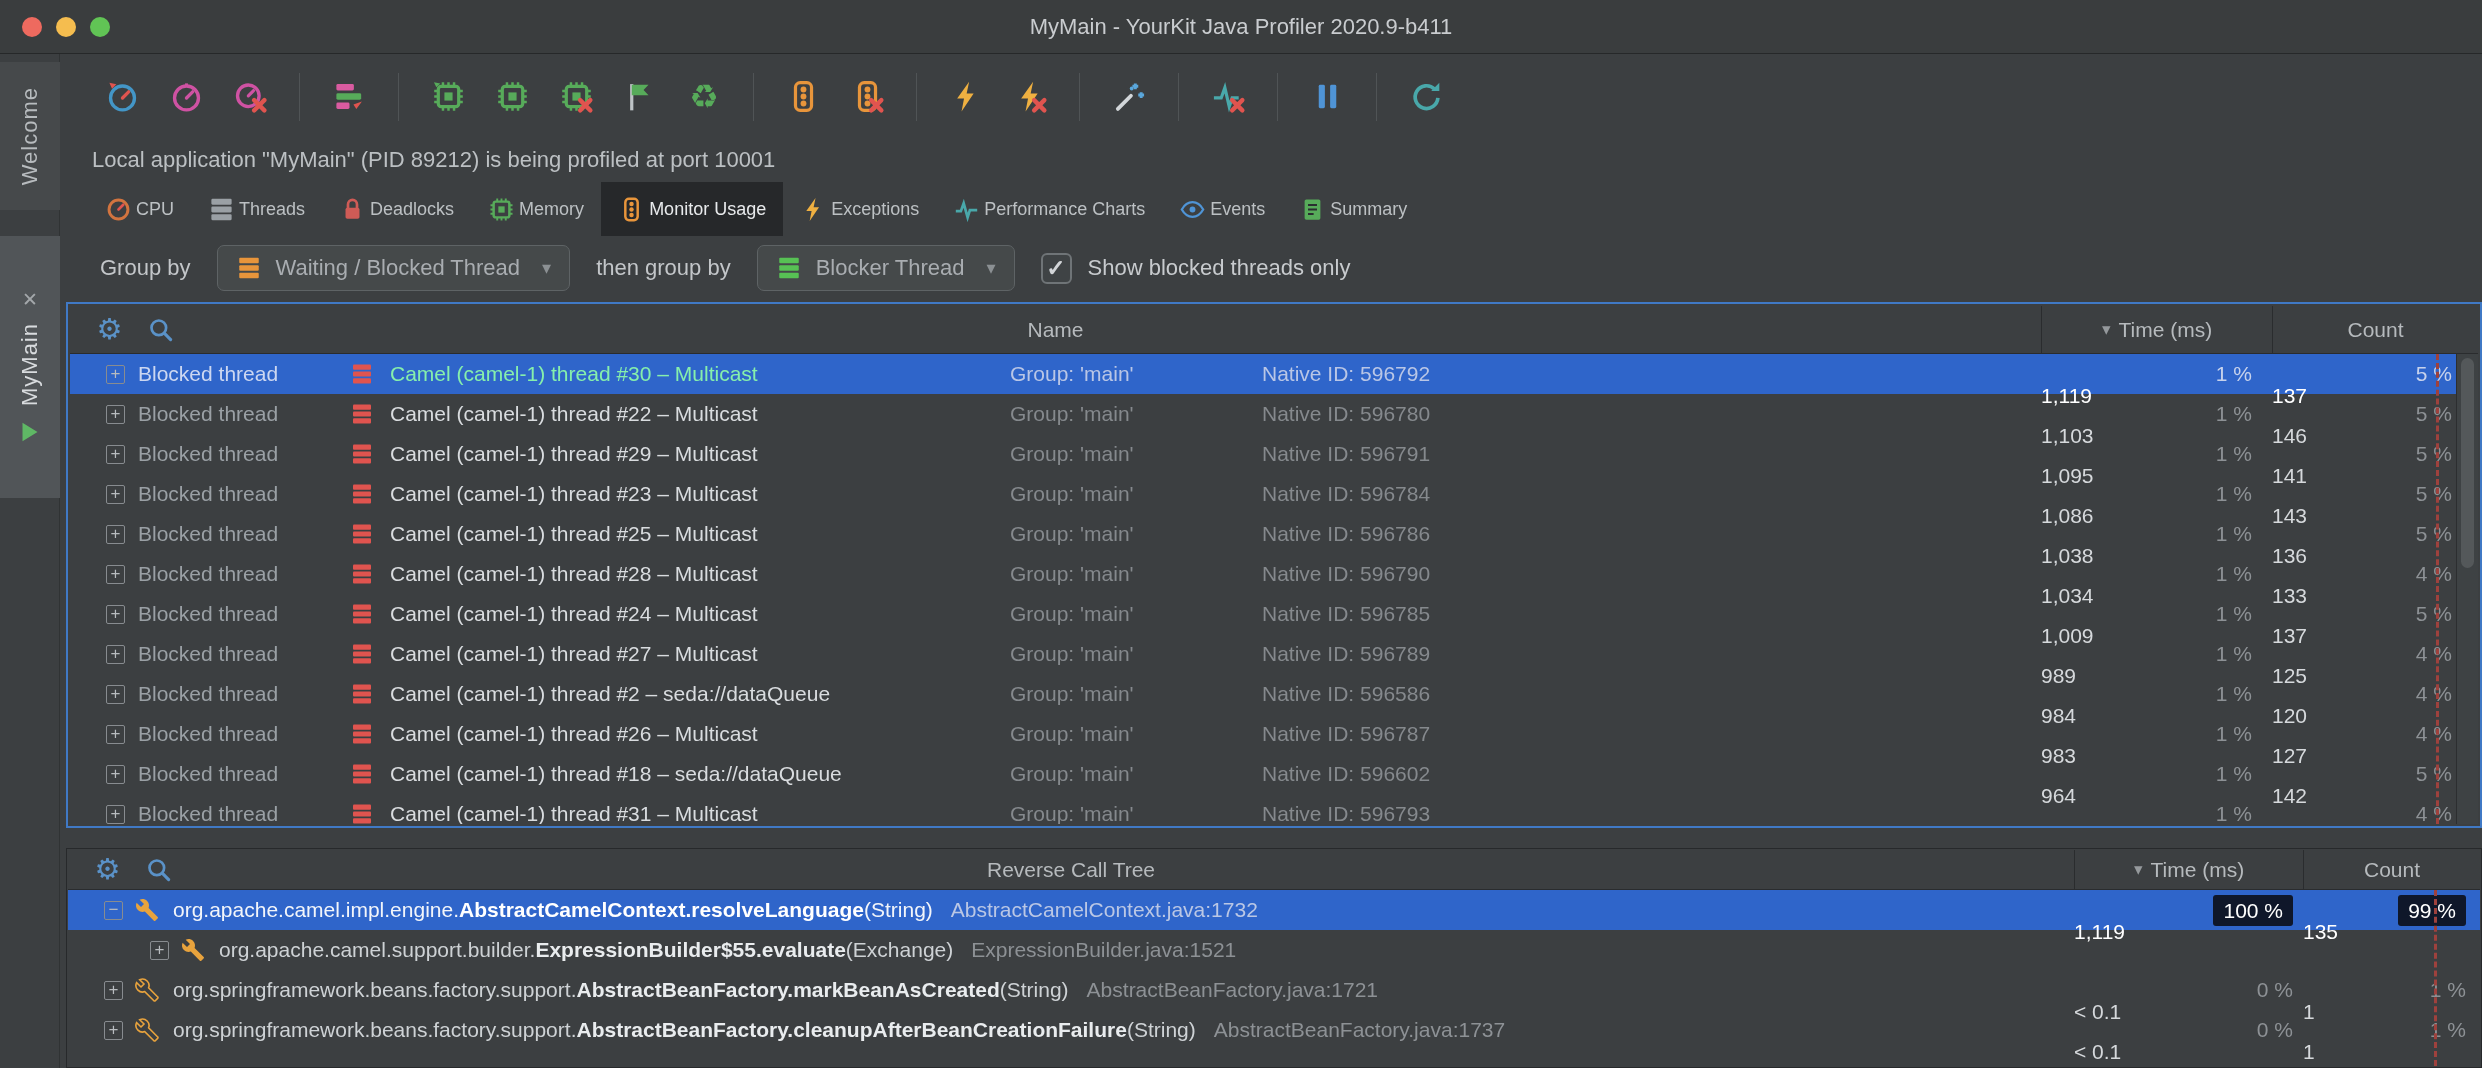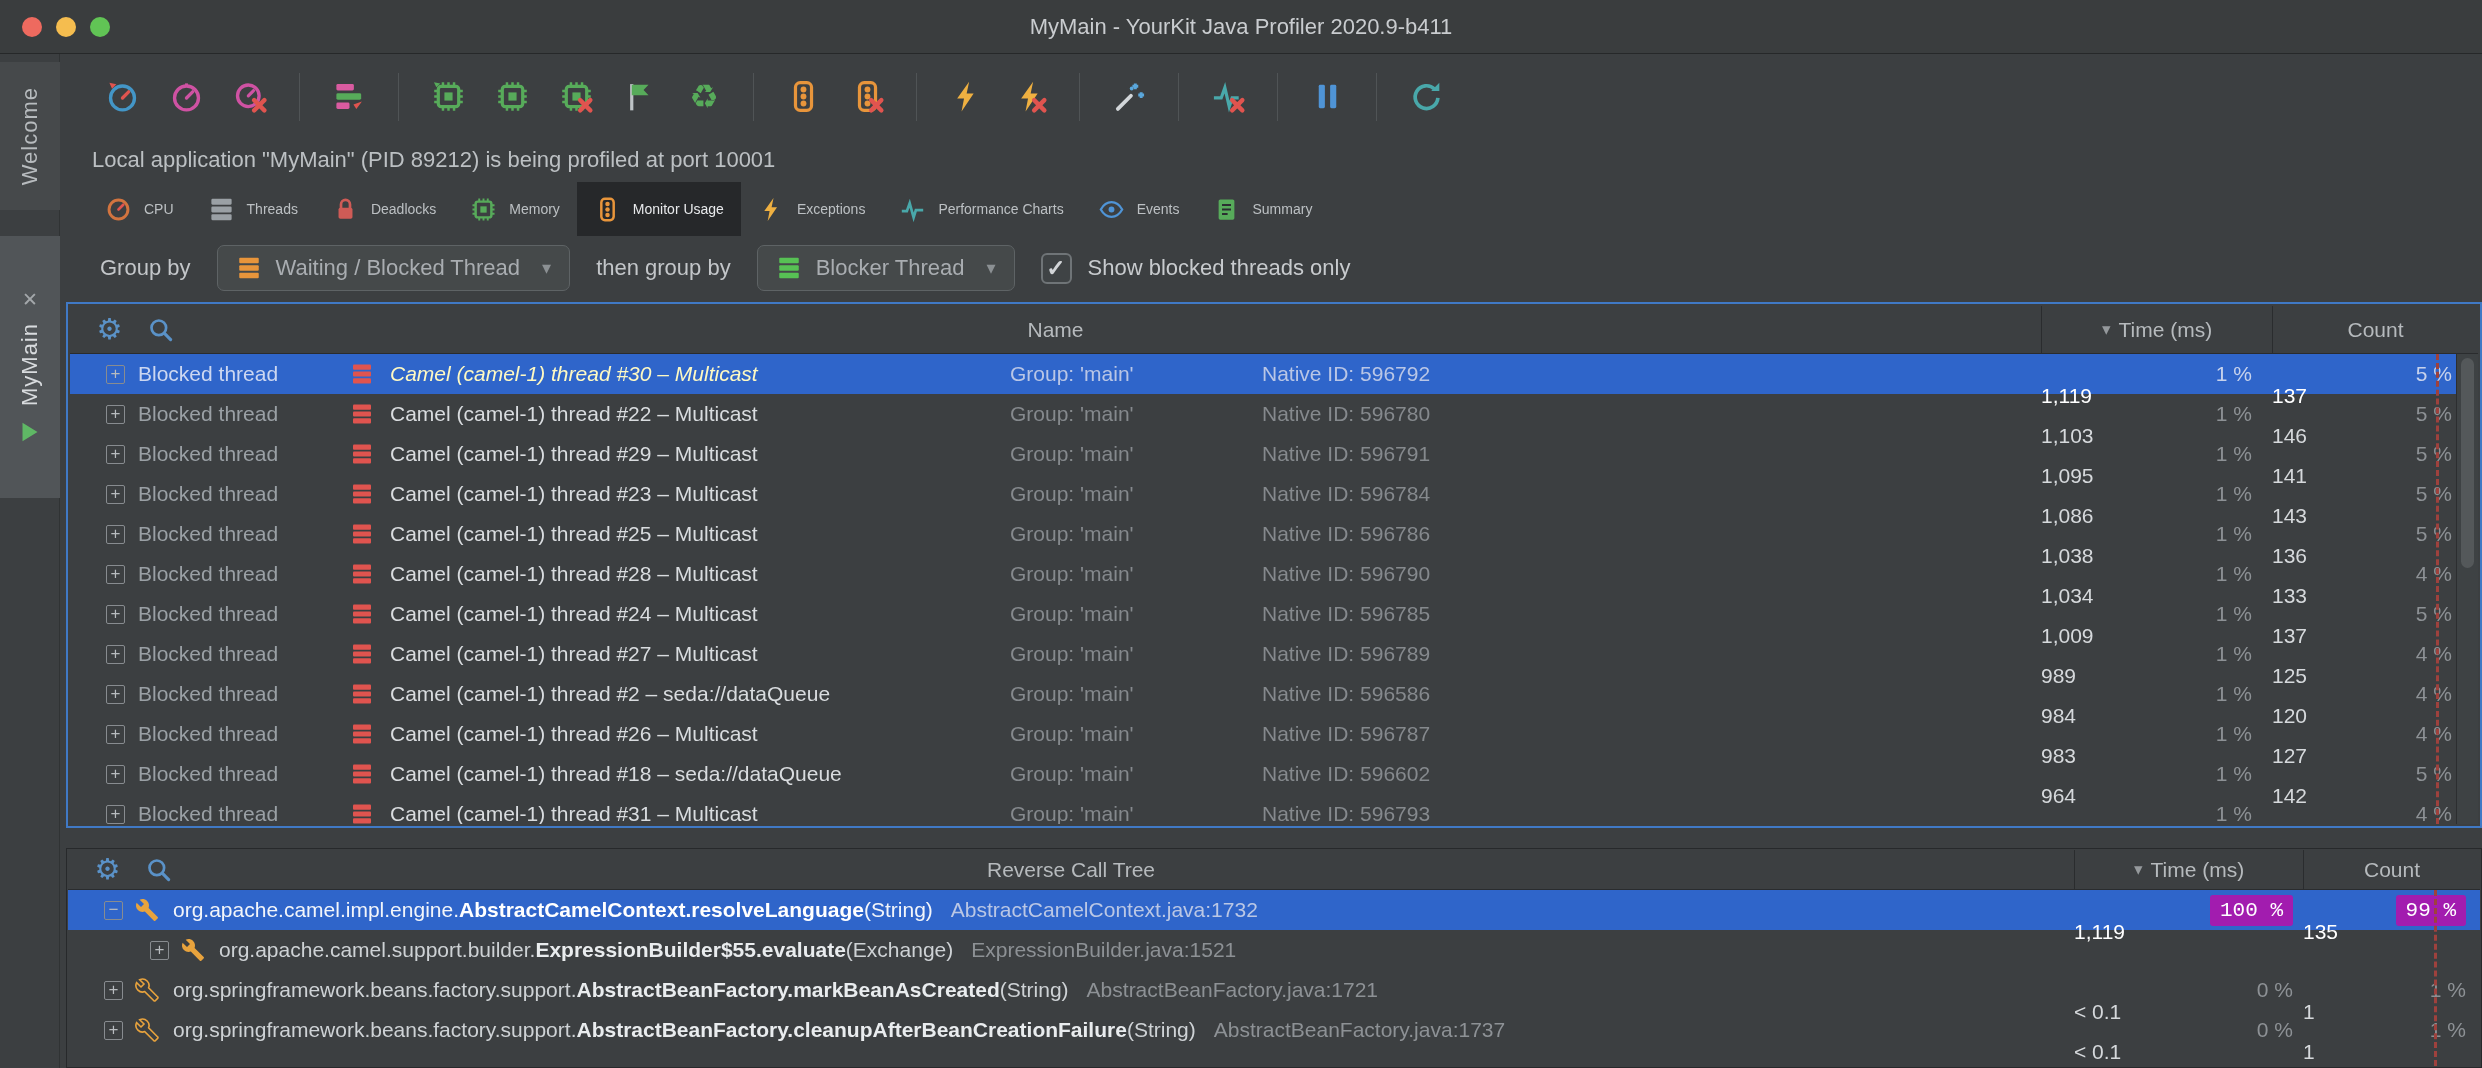--- a/index.html
+++ b/index.html
@@ -26,21 +26,21 @@
 .tbtn{width:50px;height:58px;display:flex;align-items:center;justify-content:center;margin:0 7px;border-radius:6px;}
 .tbtn .icon{width:35px;height:35px;}
 .tsep{width:1px;height:48px;background:#505456;margin:0 17px;}
 .icon{display:inline-flex;align-items:center;justify-content:center;}
 .icon svg{display:block;width:100%;height:100%;}
 .glyph{line-height:1;}
 
 .statusline{position:absolute;left:92px;top:139px;height:42px;line-height:42px;font-size:22px;color:#bcc0c3;}
 
 .navtabs{position:absolute;left:60px;top:182px;right:0;height:54px;display:flex;align-items:stretch;padding-left:28px;}
-.ntab{display:flex;align-items:center;gap:12px;padding:0 17px;font-size:14px;color:#bcc0c3;}
+.ntab{display:flex;align-items:center;gap:4px;padding:0 17px;font-size:18px;color:#bcc0c3;}
 .ntab .tabicon{width:27px;height:27px;}
 .ntab.selected{background:#26282a;color:#e8eaec;}
 
 .filterbar{position:absolute;left:60px;top:236px;right:0;height:64px;display:flex;align-items:center;padding-left:40px;font-size:22px;color:#c3c6c9;gap:26px;}
 .dropdown{height:46px;background:#45494a;border:1px solid #5e6365;border-radius:7px;display:flex;align-items:center;gap:14px;padding:0 18px;color:#a9adb1;}
 .dropdown .mini-dd{width:26px;height:26px;}
 .ddarrow{color:#8b9093;font-size:18px;margin-left:8px;}
 .checkbox{width:31px;height:31px;border:2px solid #6f7477;border-radius:6px;background:#3f4345;display:flex;align-items:center;justify-content:center;flex:none;}
 .check{color:#d2d5d8;font-size:23px;font-weight:bold;line-height:1;}
 .cblabel{color:#c8cbce;margin-left:-10px;}
@@ -63,21 +63,21 @@
 .panel.lower .tbody{left:1px;right:1px;top:41px;bottom:1px;}
 
 .trow,.crow{display:flex;height:40px;align-items:center;font-size:21px;color:#ced2d5;}
 .trow.selected,.crow.selected{background:#2f65ca;}
 .cell-name{flex:1;display:flex;align-items:center;min-width:0;overflow:hidden;white-space:nowrap;}
 .expander{flex:none;width:19px;height:19px;border:1.5px solid #888c90;border-radius:2px;margin-left:36px;color:#b8bcbf;font-size:17px;line-height:16px;text-align:center;}
 .kind{flex:none;width:212px;margin-left:13px;color:#9aa0a5;}
 .trow.selected .kind{color:#ccd7f1;}
 .mini{flex:none;width:24px;height:24px;margin-right:16px;}
 .tname{flex:none;min-width:584px;color:#d9dcdf;padding-right:12px;}
-.trow.selected .tname{color:#fef9c3;font-style:italic;}
+.trow.selected .tname{color:#86efac;}
 .muted{flex:none;color:#85898d;}
 .muted.group{min-width:252px;margin-left:36px;}
 .trow.selected .muted{color:#b9c6e6;}
 .cell-time{flex:none;width:231px;display:flex;align-items:center;}
 .cell-count{flex:none;width:206px;display:flex;align-items:center;}
 .num{flex:1;color:#d6d9dc;white-space:nowrap;margin-top:44px;}
 .trow.selected .num,.crow.selected .num{color:#fff;}
 .pct{flex:none;width:100px;text-align:right;padding-right:20px;color:#8d9195;}
 .cell-count .pct{width:110px;padding-right:26px;}
 .trow.selected .pct{color:#c7d2ec;}
@@ -87,21 +87,21 @@
 .mname{font-weight:bold;color:#e9ecee;}
 .loc{color:#8d9195;margin-left:18px;}
 .crow.selected .pkg{color:#f2f5fa;margin-top:20px;}
 .crow.selected .mname{color:#fff;}
 .crow.selected .loc{color:#bac7e5;}
 .wrench{margin:0 14px 0 12px;}
 .ct-time{flex:none;width:229px;display:flex;align-items:center;justify-content:flex-end;}
 .ct-count{flex:none;width:177px;display:flex;align-items:center;justify-content:flex-end;}
 .ct-pct{flex:none;width:118px;display:flex;justify-content:flex-end;align-items:center;padding-right:10px;}
 .ct-count .ct-pct{width:112px;padding-right:14px;}
-.badge{background:#a21caf;color:#fff;border-radius:3px;padding:0 10px;height:31px;line-height:31px;font-family:Liberation Mono, monospace;}
+.badge{background:#0f172a;color:#fff;border-radius:3px;padding:0 10px;height:31px;line-height:31px;}
 .pctplain{color:#8d9195;}
 
 .redline{position:absolute;top:50px;bottom:2px;left:2368px;border-left:3px dashed #9e413d;}
 .panel.lower .redline{top:41px;bottom:1px;left:2367px;}
 .vscroll{position:absolute;right:2px;top:50px;bottom:2px;width:22px;background:#3e4244;border-left:1px solid #2c2e30;}
 .vthumb{position:absolute;left:4px;right:4px;top:4px;height:210px;background:#54585a;border-radius:8px;}
 </style>
 </head>
 <body>
 

